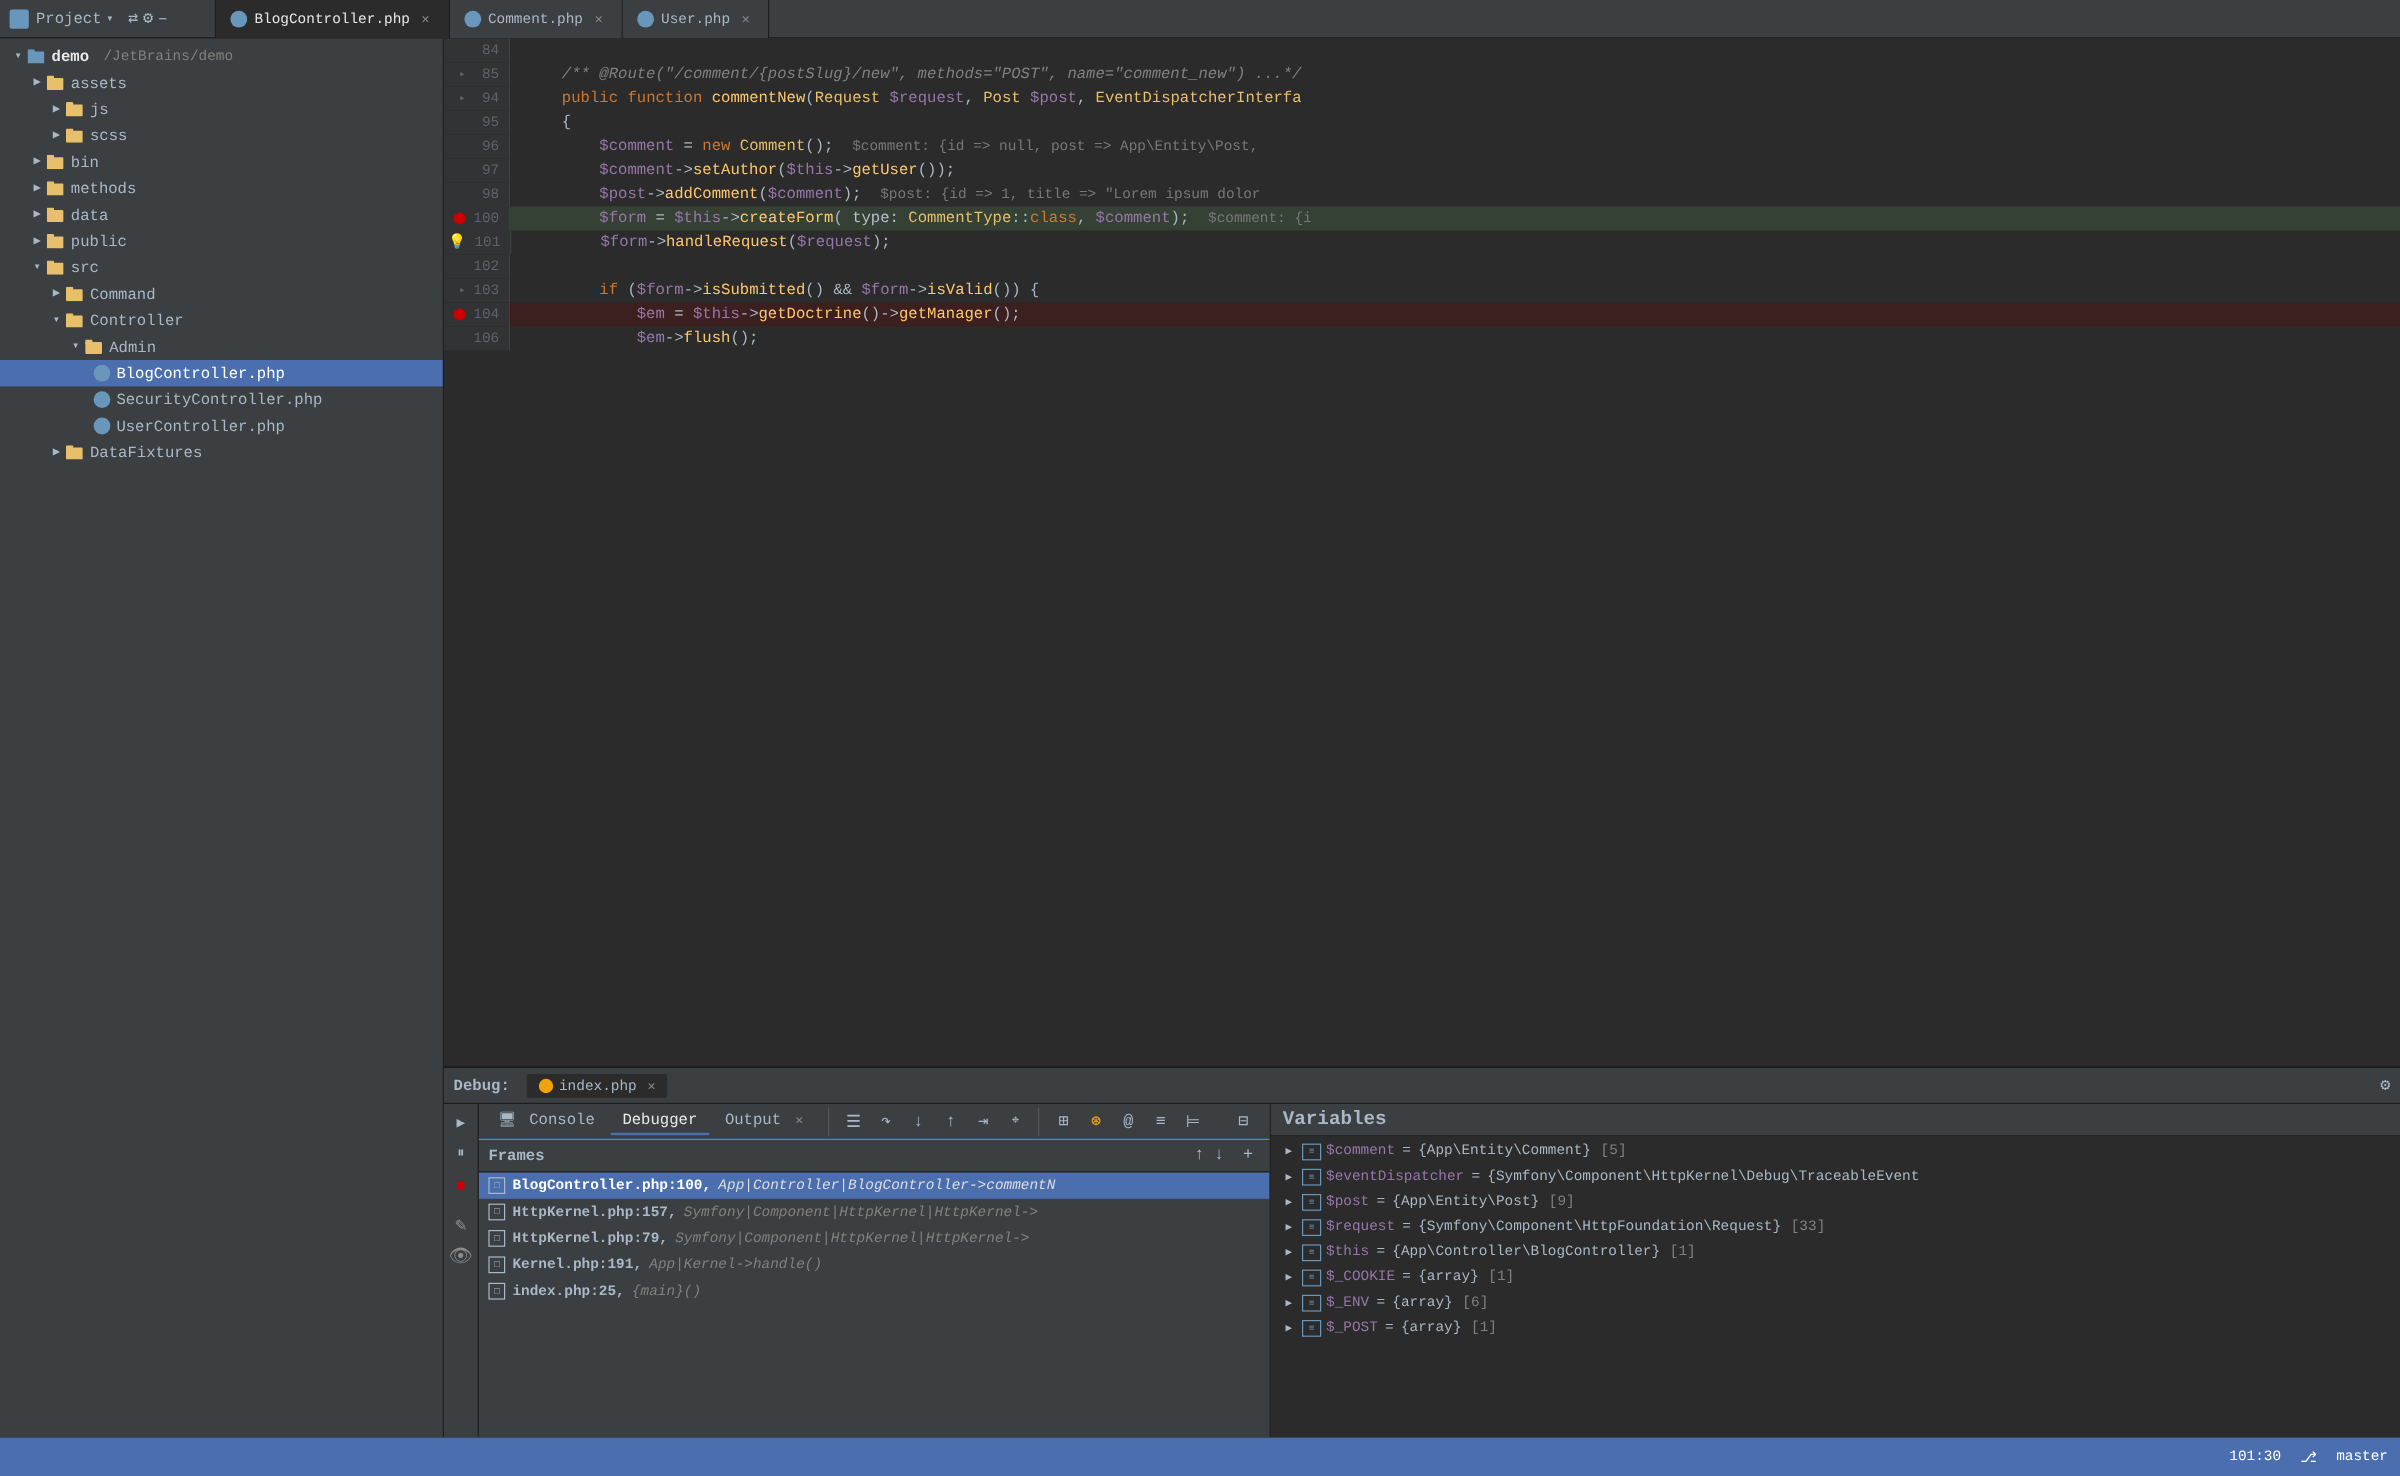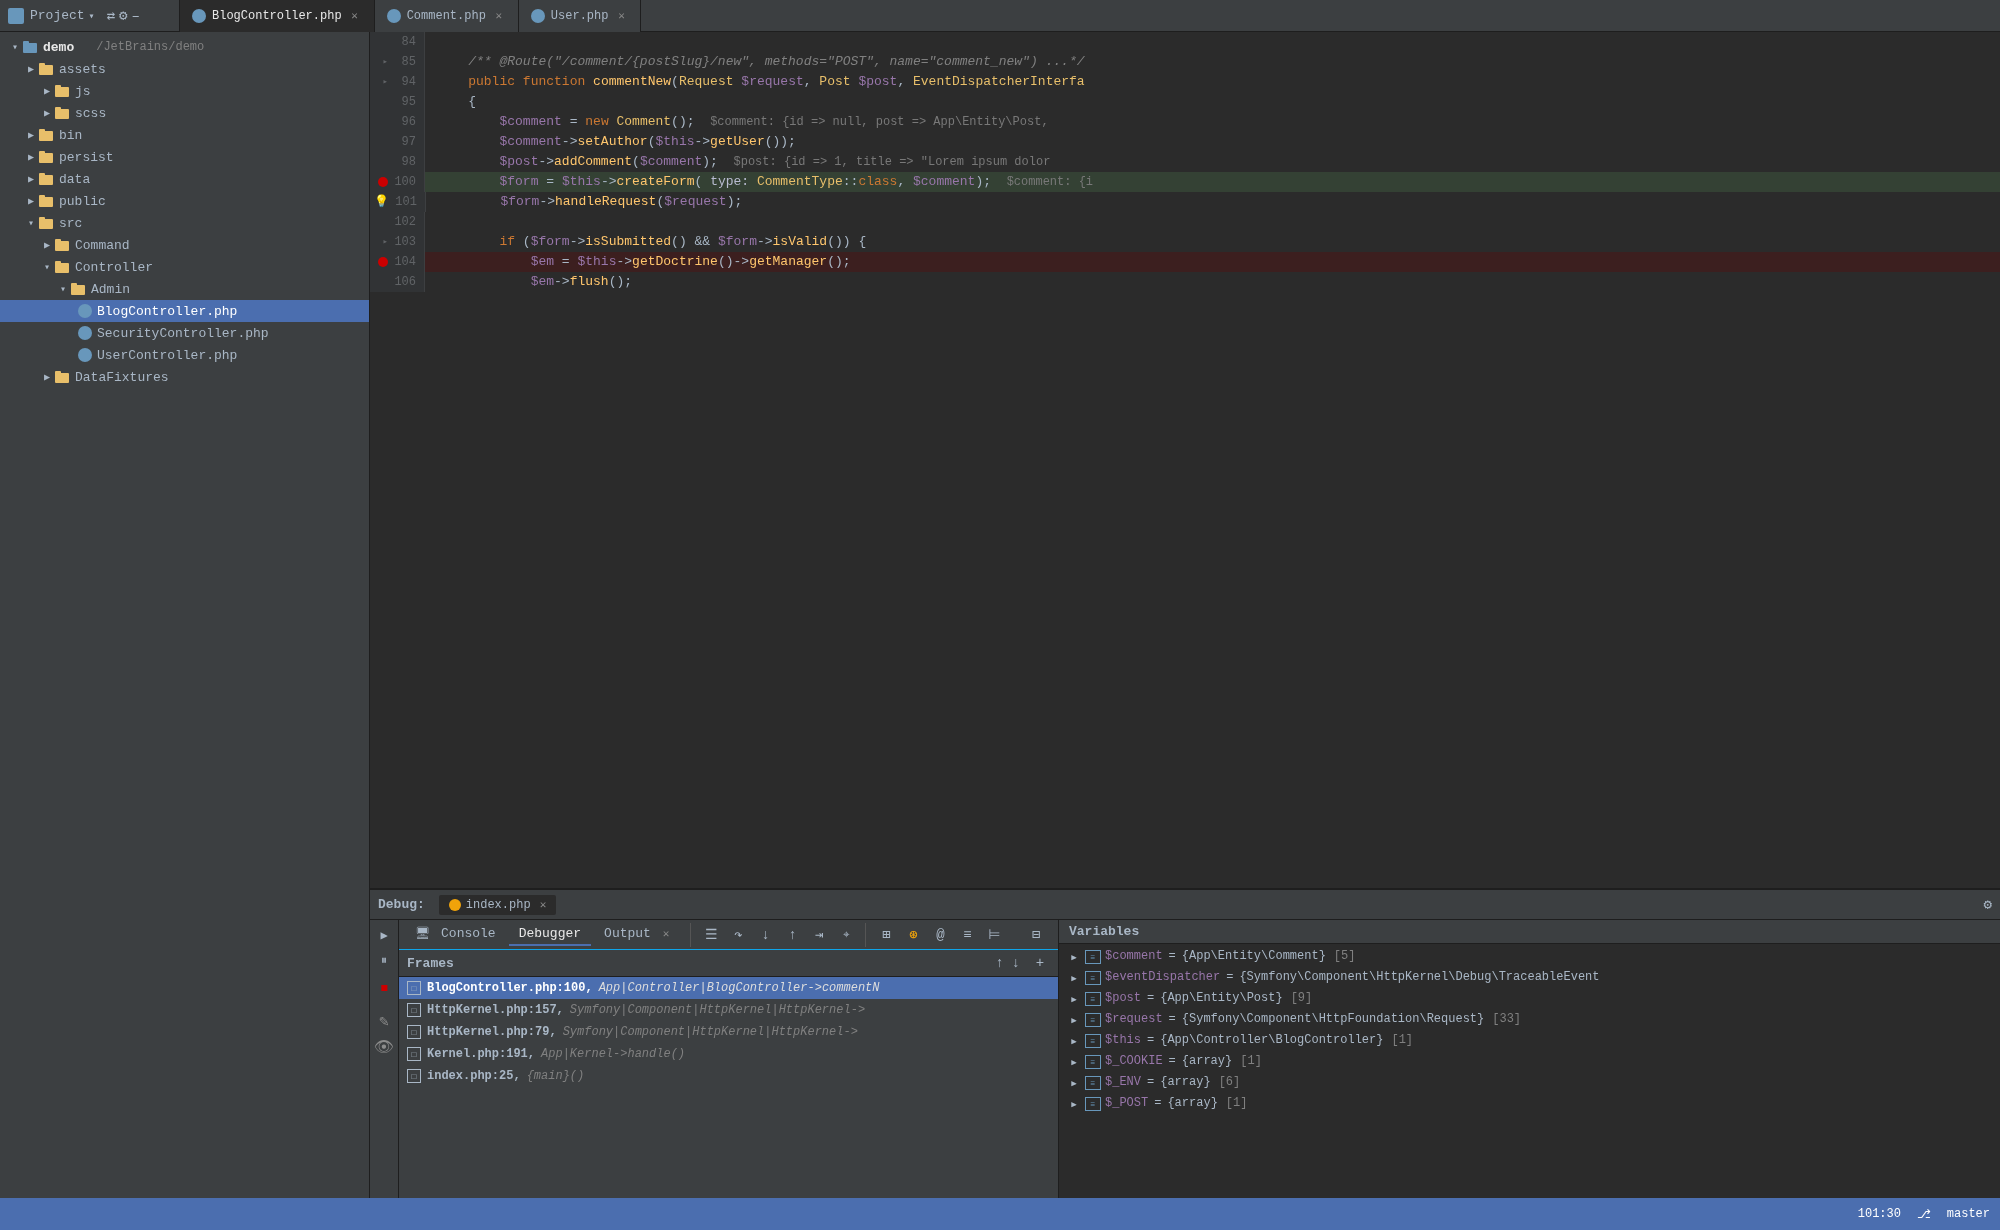--- a/index.html
+++ b/index.html
@@ -155,21 +155,21 @@
       margin-right: 5px;
       flex-shrink: 0;
       display: inline-block;
     }
     .file-dot.blue { background: #6897bb; }
     .item-label {
       font-size: 13px;
       color: #a9b7c6;
     }
     .item-label.bold { font-weight: bold; color: #e8e8e8; }
-    .item-label.path { color: #808080; font-size: 12px; margin-left: 22px; }
+    .item-label.path { color: #808080; font-size: 12px; margin-left: 12px; }
 
     
     .editor-area {
       flex: 1;
       display: flex;
       flex-direction: column;
       overflow: hidden;
       background: #2b2b2b;
     }
     .code-editor {
@@ -424,21 +424,21 @@
     
     .variables-panel {
       flex: 1;
       display: flex;
       flex-direction: column;
       overflow: hidden;
       background: #2b2b2b;
     }
     .variables-header {
       padding: 4px 10px;
-      font-size: 13px;
+      font-size: 16px;
       font-weight: bold;
       color: #a9b7c6;
       background: #3c3f41;
       border-bottom: 1px solid #1e1e1e;
     }
     .variables-content {
       flex: 1;
       overflow-y: auto;
       padding: 2px 0;
     }
@@ -622,21 +622,21 @@
 
       <div class="tree-item">
         <span class="tree-indent"></span>
         <span class="tree-arrow">▶</span>
         <span class="folder-icon">
           <svg viewBox="0 0 14 12" fill="#e8bf6a">
               <rect x="0" y="2" width="14" height="10" rx="1"></rect>
               <rect x="0" y="0" width="6" height="4" rx="1"></rect>
             </svg>
         </span>
-        <span class="item-label">persist</span>
+        <span class="item-label">methods</span>
       </div>
 
       <div class="tree-item">
         <span class="tree-indent"></span>
         <span class="tree-arrow">▶</span>
         <span class="folder-icon">
           <svg viewBox="0 0 14 12" fill="#e8bf6a">
               <rect x="0" y="2" width="14" height="10" rx="1"></rect>
               <rect x="0" y="0" width="6" height="4" rx="1"></rect>
             </svg>

